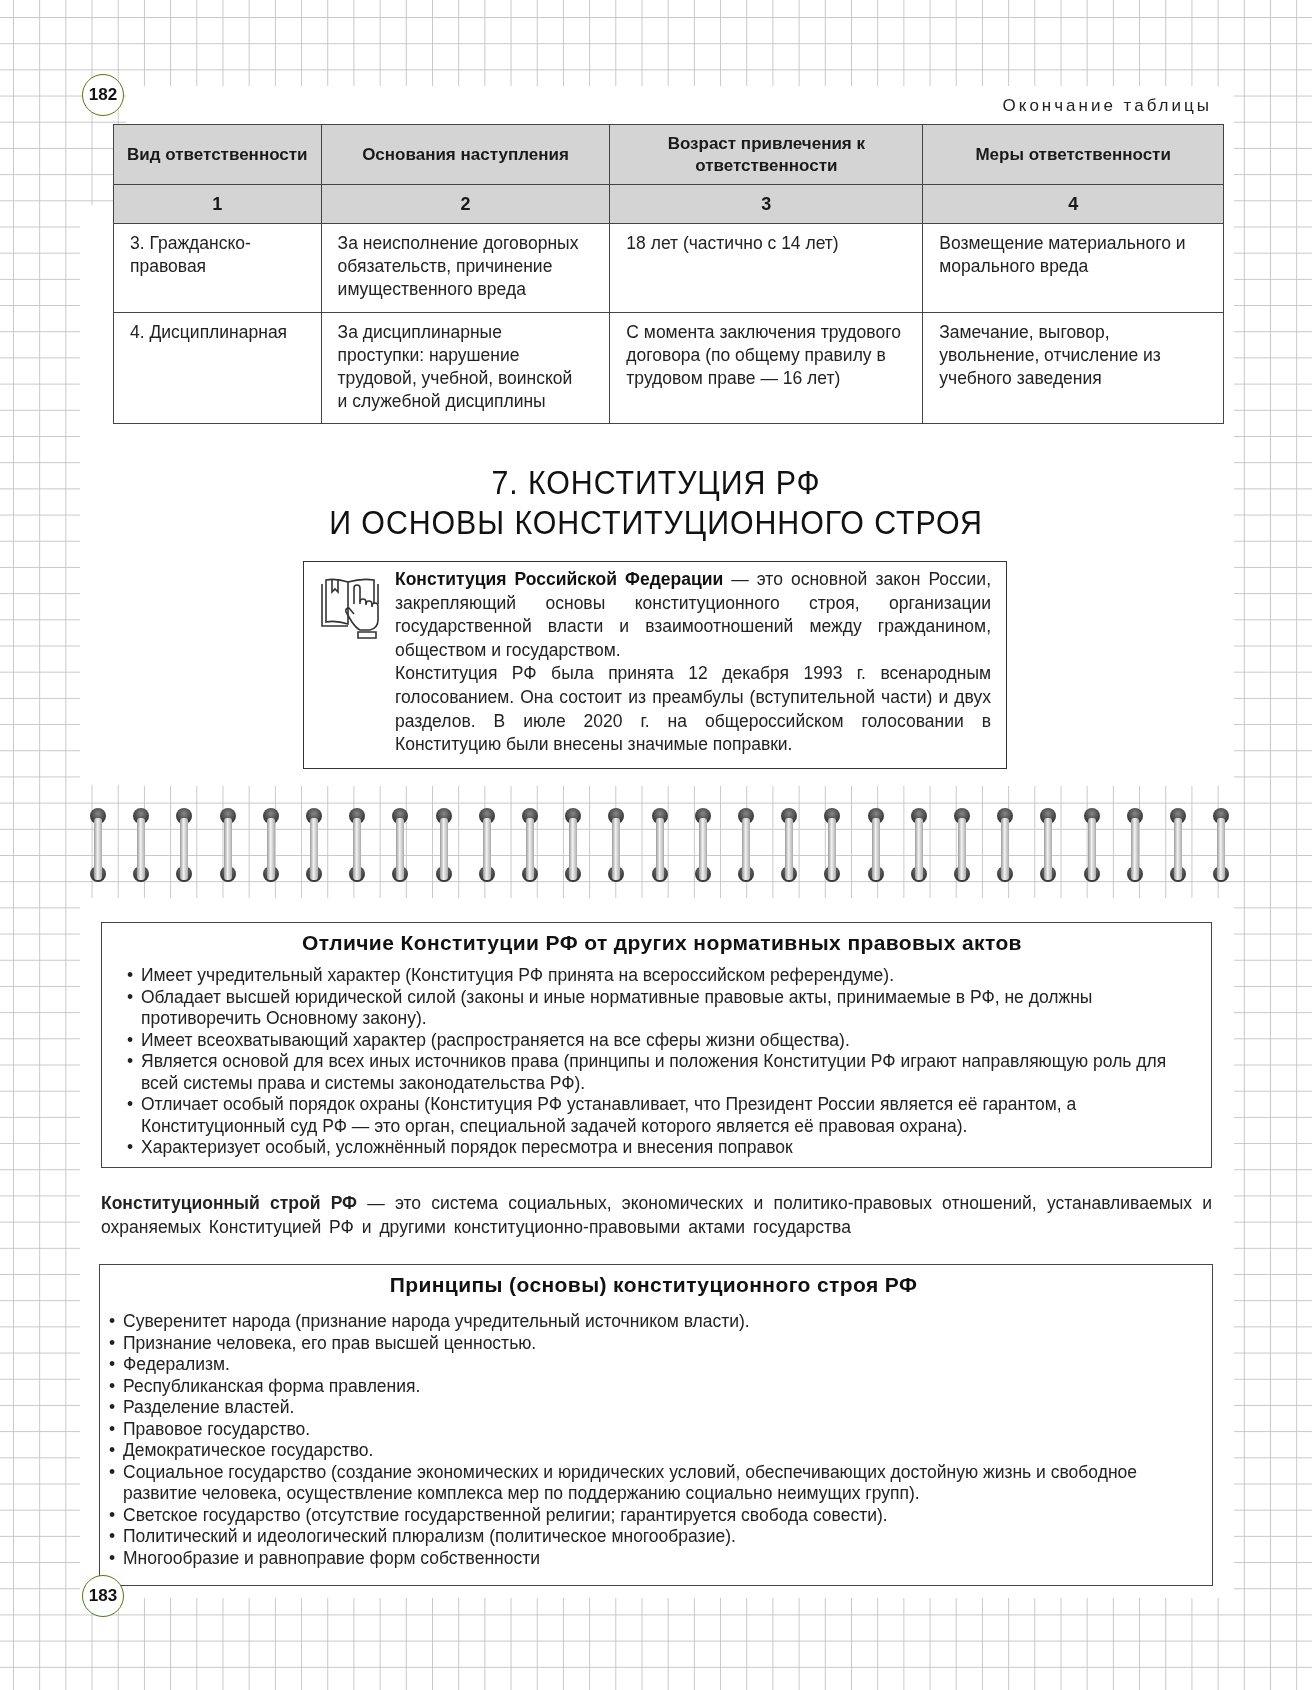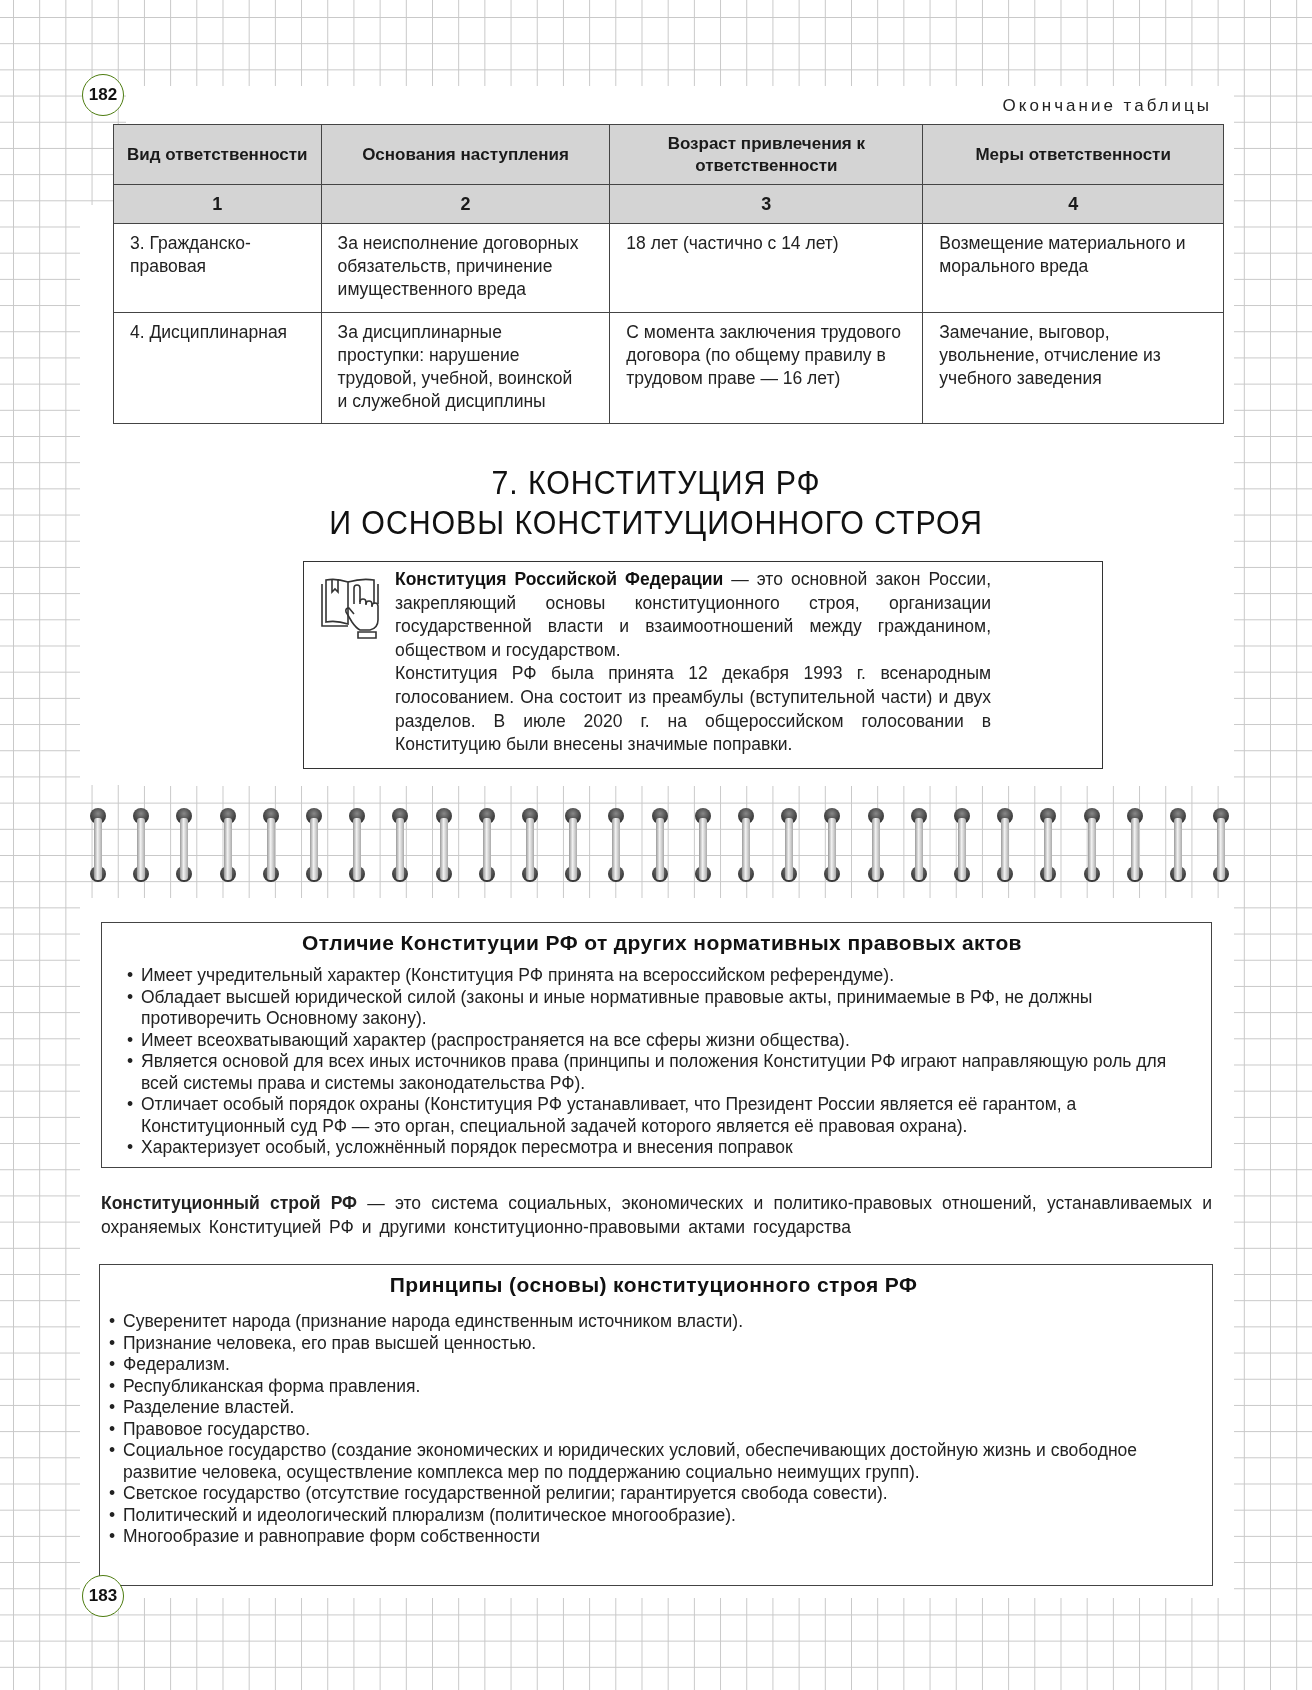--- a/index.html
+++ b/index.html
@@ -38,21 +38,21 @@
   table.resp tr.nums th { height:30px; font-size:18px; }
   table.resp td {
     vertical-align:top; padding:8px 16px 6px 16px; line-height:23px; color:#222;
   }
   .section-title {
     position:absolute; left:0; width:1312px; top:463px; text-align:center;
     font-size:33px; line-height:40px; letter-spacing:1px; color:#111;
     transform:scaleX(0.92);
   }
   .defbox {
-    position:absolute; left:303px; top:561px; width:800px; height:208px;
+    position:absolute; left:303px; top:561px; width:704px; height:208px;
     border:1.5px solid #333; box-sizing:border-box;
   }
   .defbox .book { position:absolute; left:14px; top:12px; }
   .defbox .deftext {
     position:absolute; left:91px; top:6px; width:596px;
     font-size:17.5px; line-height:23.6px; text-align:justify; color:#222;
   }
   .defbox .deftext b { color:#111; }
   .rings { position:absolute; left:0; top:800px; width:1312px; height:90px; }
   .ring { position:absolute; width:18px; height:90px; }
@@ -314,26 +314,27 @@
   </ul>
 </div>
 
 <div class="para">
   <b>Конституционный строй РФ</b><span> — это система социальных, экономических и политико-правовых отношений, устанавливаемых и охраняемых Конституцией РФ и другими конституционно-правовыми актами государства</span>
 </div>
 
 <div class="box" style="left:99px; top:1264px; width:1114px; height:322px; padding:8px 12px 0 7px;">
   <h2 style="margin-bottom:14px;">Принципы (основы) конституционного строя РФ</h2>
   <ul>
-    <li>Суверенитет народа (признание народа единственным источником власти).</li>
+    <li>Суверенитет народа (признание народа учредительный источником власти).</li>
     <li>Признание человека, его прав высшей ценностью.</li>
     <li>Федерализм.</li>
     <li>Республиканская форма правления.</li>
     <li>Разделение властей.</li>
     <li>Правовое государство.</li>
+    <li>Демократическое государство.</li>
     <li style="padding-right:10px;">Социальное государство (создание экономических и юридических условий, обеспечивающих достойную жизнь и свободное развитие человека, осуществление комплекса мер по поддержанию социально неимущих групп).</li>
     <li>Светское государство (отсутствие государственной религии; гарантируется свобода совести).</li>
     <li>Политический и идеологический плюрализм (политическое многообразие).</li>
     <li>Многообразие и равноправие форм собственности</li>
   </ul>
 </div>
 
 <div class="page-num" style="left:82px; top:1575px;">183</div>
 
 </body></html>

